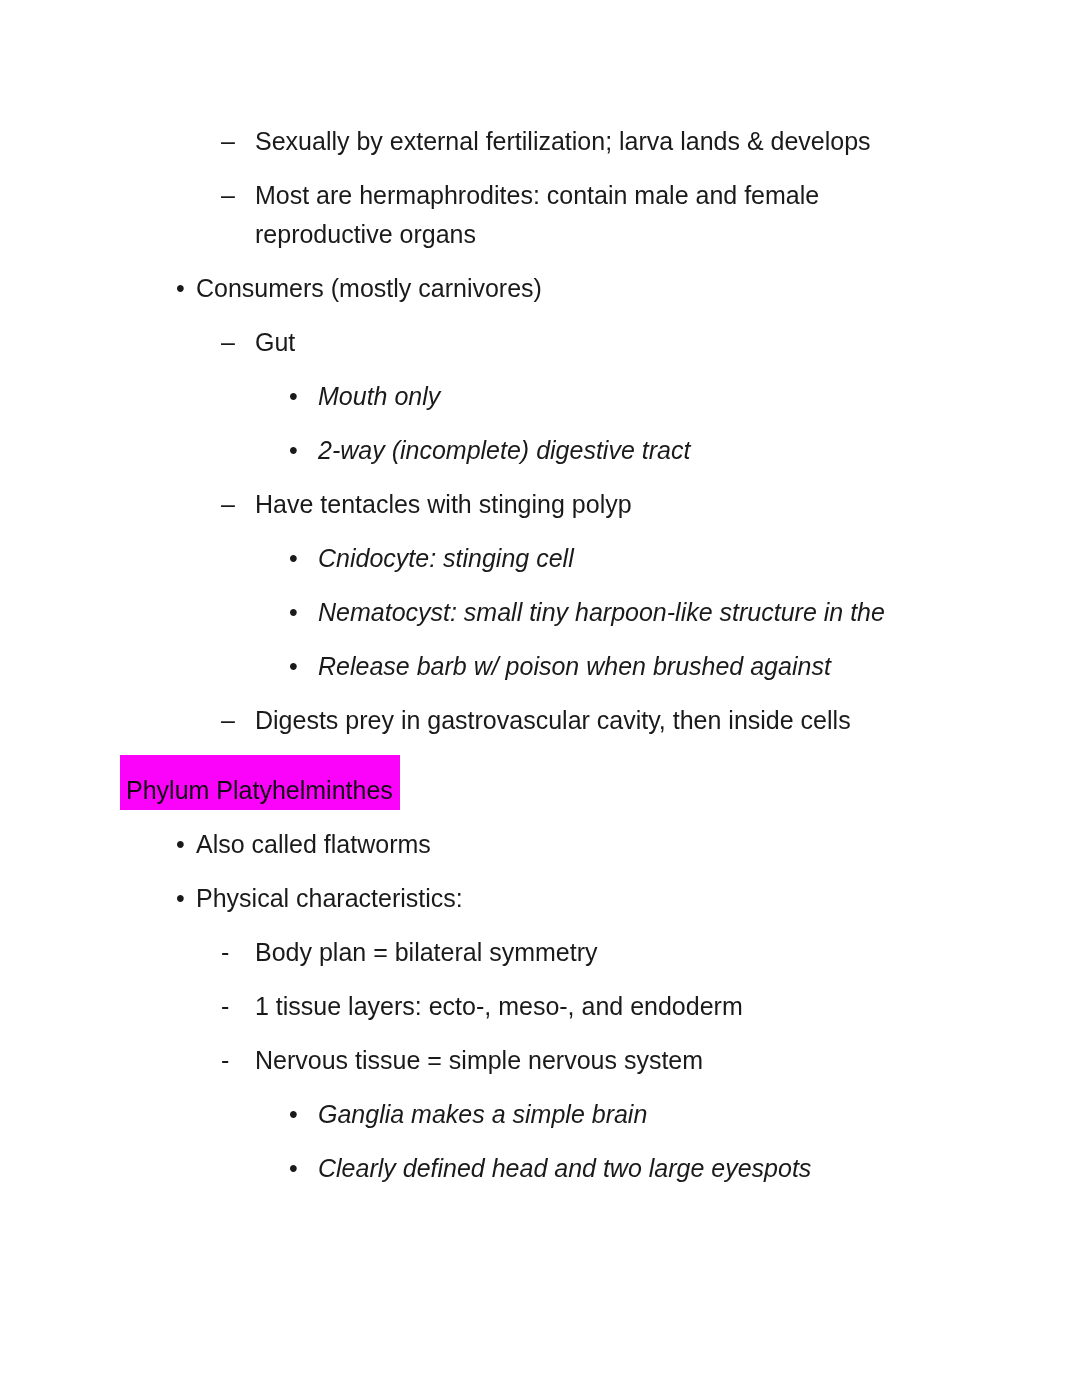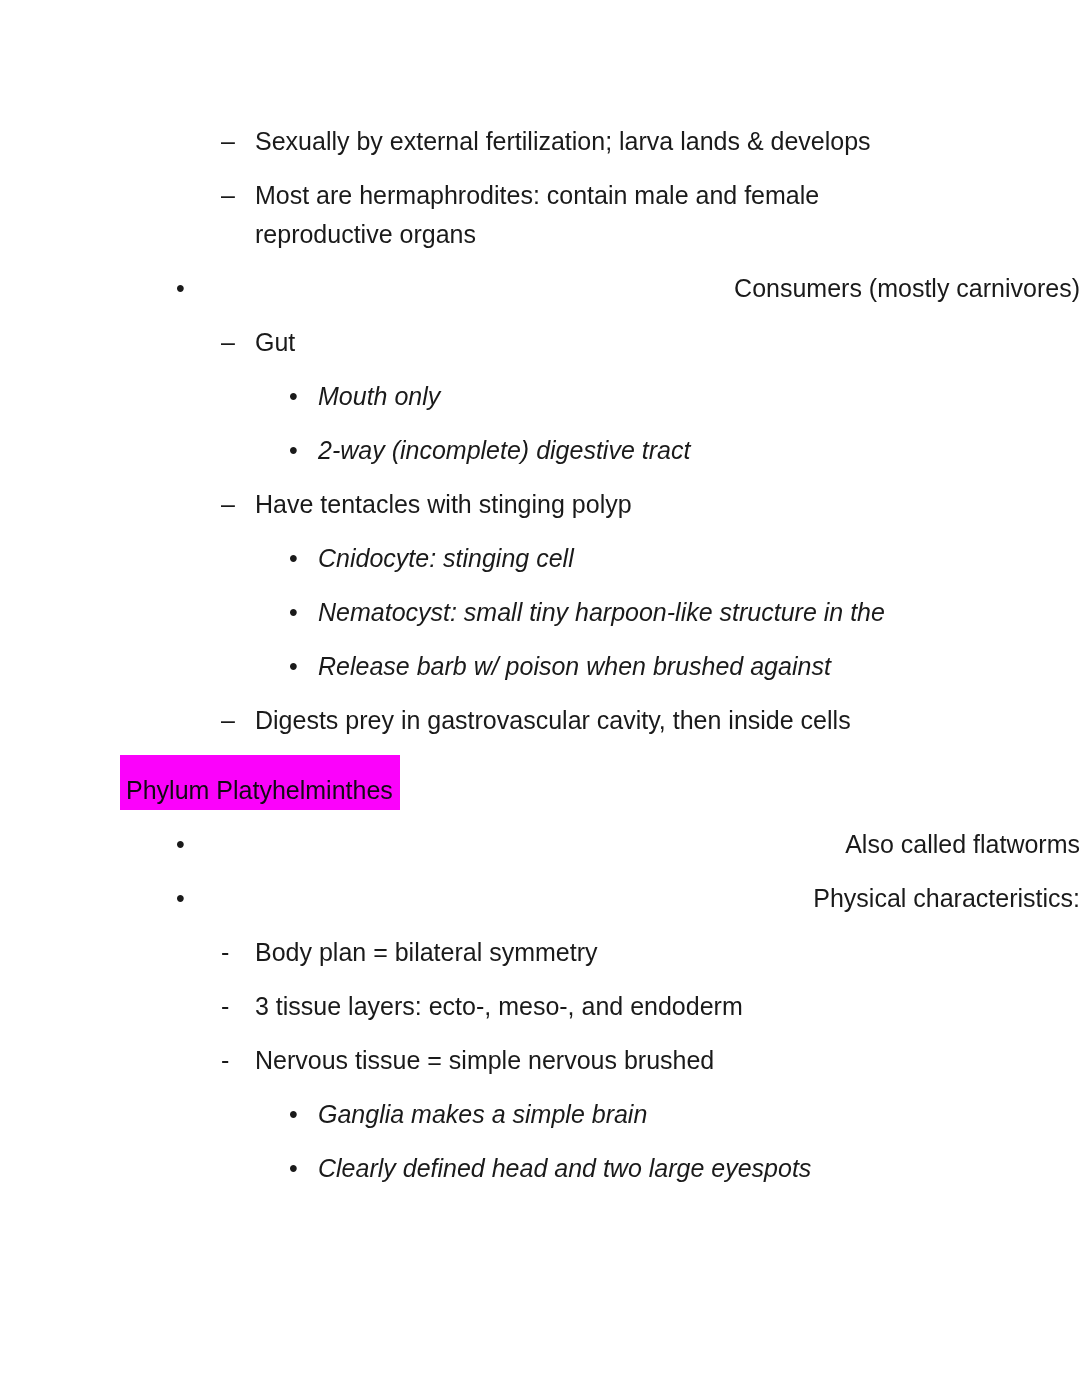--- a/index.html
+++ b/index.html
@@ -20,21 +20,21 @@
     position: relative;
     line-height: 39px;
     margin-bottom: 15px;
   }
   .marker {
     position: absolute;
     top: 0;
     line-height: 39px;
   }
   .lvl1 > .marker { left: 56px; }
-  .lvl1 > .text   { padding-left: 76px; text-align: right; }
+  .lvl1 > .text   { padding-left: 76px; }
   .lvl2 > .marker { left: 101px; }
   .lvl2 > .text   { padding-left: 135px; }
   .lvl3 > .marker { left: 169px; }
   .lvl3 > .text   { padding-left: 198px; font-style: italic; }
   .line { white-space: nowrap; }
   .heading { line-height: 39px; margin-bottom: 15px; }
   .hl {
     display: inline-block;
     background: #fb02fb;
     color: #120a12;
@@ -146,28 +146,28 @@
   <div class="item lvl2">
     <span class="marker">-</span>
     <div class="text">
       <div class="line">Body plan = bilateral symmetry</div>
     </div>
   </div>
 
   <div class="item lvl2">
     <span class="marker">-</span>
     <div class="text">
-      <div class="line">3 tissue layers: ecto-, meso-, and endoderm</div>
+      <div class="line">1 tissue layers: ecto-, meso-, and endoderm</div>
     </div>
   </div>
 
   <div class="item lvl2">
     <span class="marker">-</span>
     <div class="text">
-      <div class="line">Nervous tissue = simple nervous brushed</div>
+      <div class="line">Nervous tissue = simple nervous system</div>
     </div>
   </div>
 
   <div class="item lvl3">
     <span class="marker">•</span>
     <div class="text">
       <div class="line">Ganglia makes a simple brain</div>
     </div>
   </div>
 

